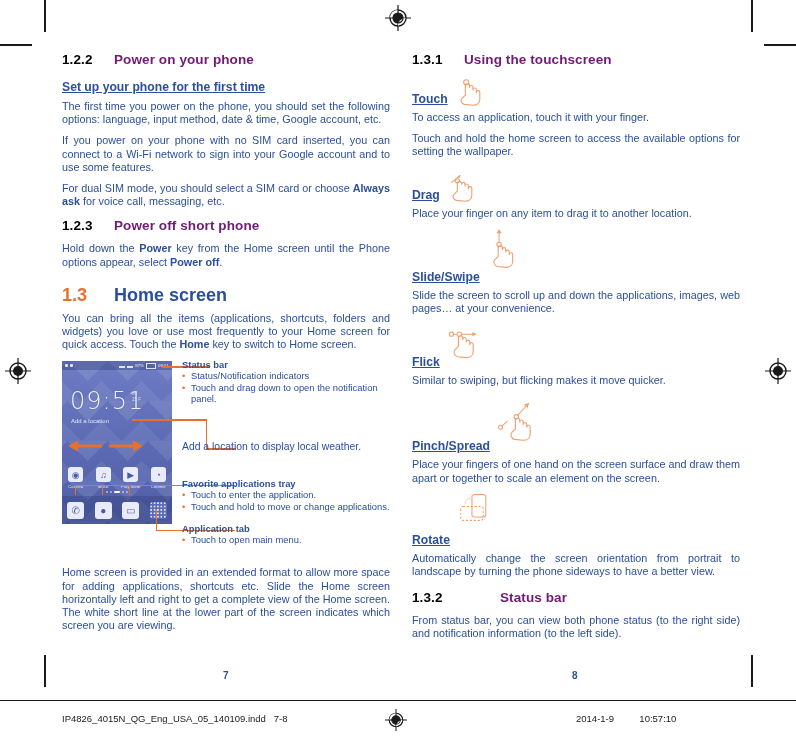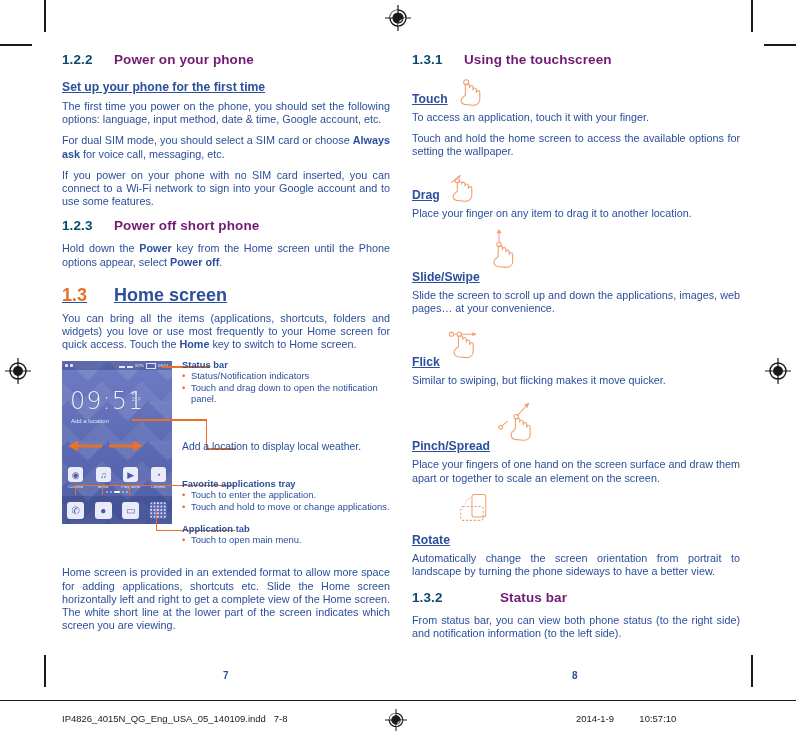--- a/index.html
+++ b/index.html
@@ -23,26 +23,26 @@
   .col-left{left:62px;}
   .col-right{left:412px;}
 
   
   .h2{
     display:flex;align-items:baseline;
     margin:0 0 9px 0;
     font-size:13.5px;font-weight:bold;
     letter-spacing:0.1px;
   }
-  .h2 .num{color:#0c4a6e;width:52px;flex:0 0 52px;}
+  .h2 .num{color:#000000;width:52px;flex:0 0 52px;}
   .h2 .txt{color:#701a75;}
   .h1{
     display:flex;align-items:flex-end;
     margin:16px 0 6px 0;
-    font-size:18px;font-weight:bold;text-decoration:underline;
+    font-size:18px;font-weight:bold;
   }
   .h1 .num{color:#e8712a;width:52px;flex:0 0 52px;}
   .h1 .txt{color:#2b4f9b;}
 
   .h3{
     font-size:12.2px;font-weight:bold;color:#2b4f9b;
     text-decoration:underline;
     margin:11px 0 6px 0;
     display:inline-block;
   }
@@ -214,22 +214,22 @@
 
     <div class="h2">
       <span class="num">1.2.2</span>
       <span class="txt">Power on your phone</span>
     </div>
 
 
     <div class="h3" style="margin-top:4px;">Set up your phone for the first time</div>
 
     <p>The first time you power on the phone, you should set the following options: language, input method, date &amp; time, Google account, etc.</p>
+    <p>If you power on your phone with no SIM card inserted, you can connect to a Wi-Fi network to sign into your Google account and to use some features.</p>
     <p><span>For dual SIM mode, you should select a SIM card or choose </span><b>Always ask</b><span> for voice call, messaging, etc.</span></p>
-    <p>If you power on your phone with no SIM card inserted, you can connect to a Wi-Fi network to sign into your Google account and to use some features.</p>
 
     <div class="h2" style="margin-top:10px;">
       <span class="num">1.2.3</span>
       <span class="txt">Power off short phone</span>
     </div>
 
     <p><span>Hold down the </span><b>Power</b><span> key from the Home screen until the Phone options appear, select </span><b>Power off</b><span>.</span></p>
 
     <div class="h1">
       <span class="num">1.3</span>

